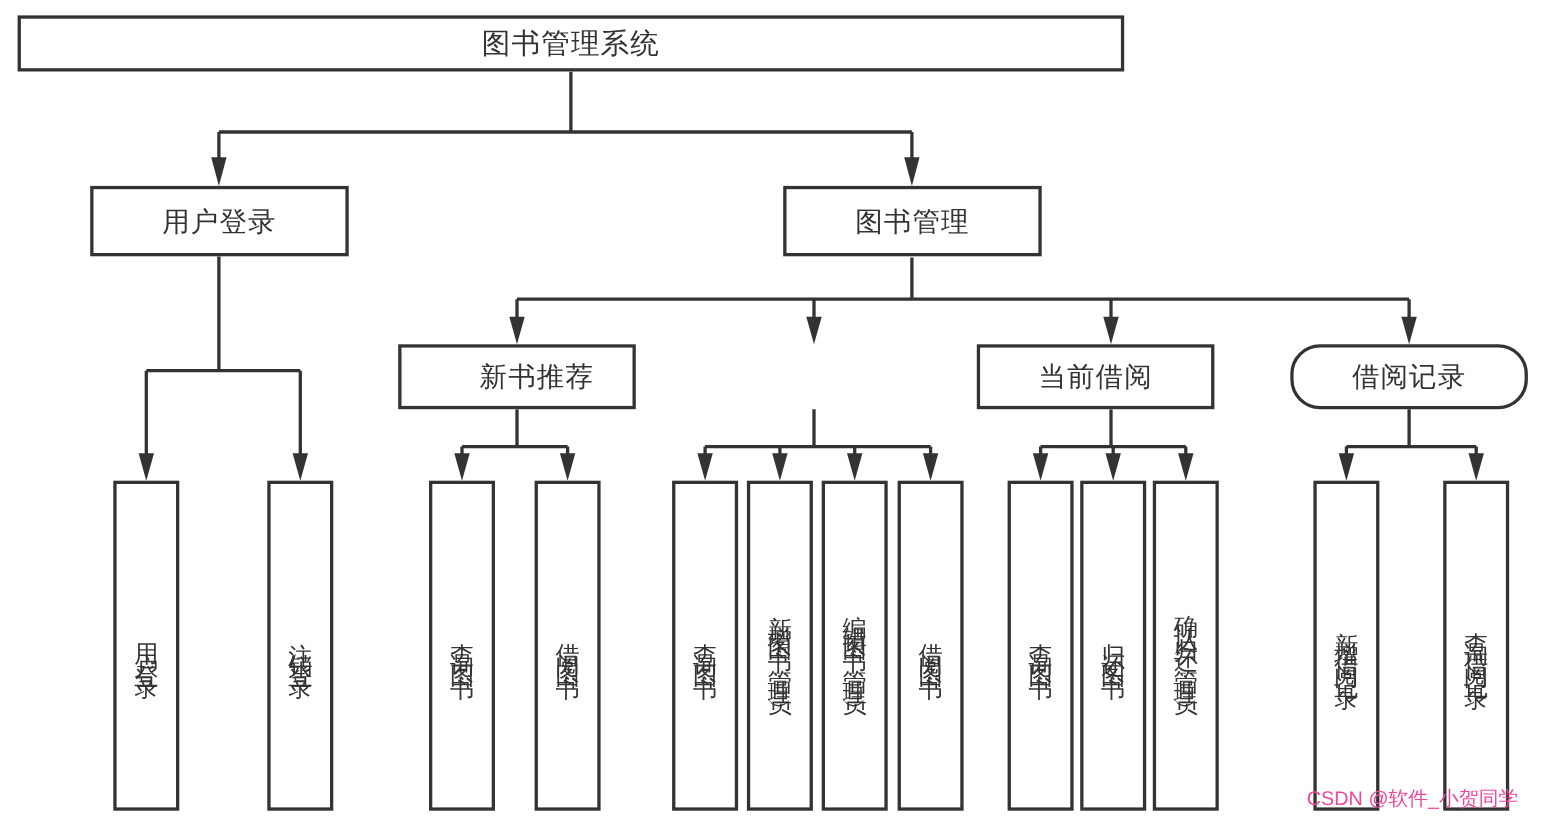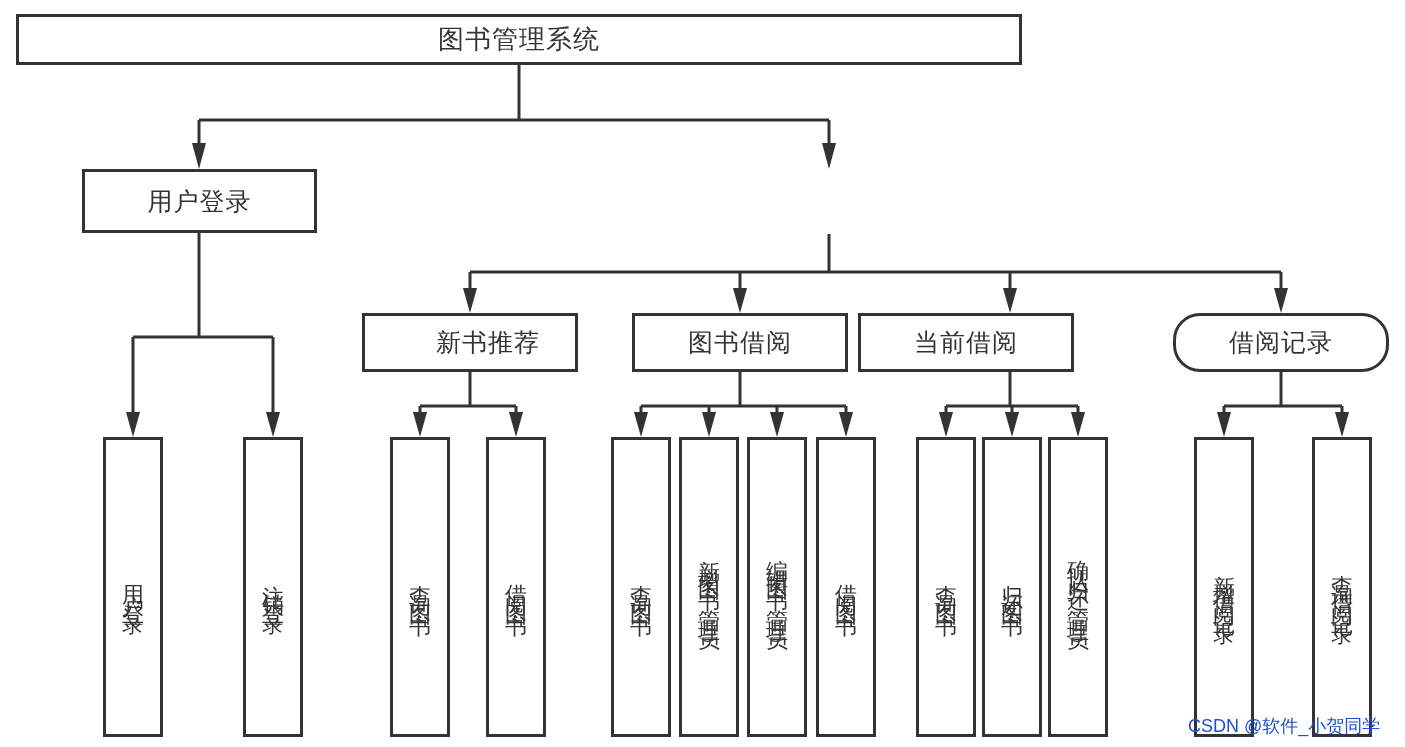--- a/index.html
+++ b/index.html
@@ -50,21 +50,21 @@
     letter-spacing: 10px;
     line-height: 1;
     color: #333333;
     max-height: 286px;
   }
   .watermark {
     position: absolute;
     left: 1188px;
     top: 714px;
     font-size: 18px;
-    color: #1d4ed8;
+    color: #ec4899;
     white-space: nowrap;
     text-align: right;
   }
 </style>
 </head>
 <body>
 
 <div id="stage">
 
   <svg id="connectors" viewBox="0 0 1405 747" xmlns="http://www.w3.org/2000/svg">
@@ -111,28 +111,28 @@
     </g>
   </svg>
 
   <div class="hbox root" style="left:16px; top:14px; width:1006px; height:51px;text-align:center;">
     <span class="htext">图书管理系统</span>
   </div>
 
   <div class="hbox" style="left:82px; top:169px; width:235px; height:64px;">
     <span class="htext">用户登录</span>
   </div>
+  <div class="hbox" style="left:712px; top:169px; width:235px; height:64px;">
+    <span class="htext">图书管理</span>
+  </div>
 
   <div class="hbox" style="left:362px; top:313px; width:216px; height:59px;padding-left:36px;">
     <span class="htext">新书推荐</span>
   </div>
-  <div class="hbox" style="left:632px; top:313px; width:216px; height:59px;">
-    <span class="htext">图书借阅</span>
-  </div>
-  <div class="hbox" style="left:858px; top:313px; width:216px; height:59px;">
+  <div class="hbox" style="left:888px; top:313px; width:216px; height:59px;">
     <span class="htext">当前借阅</span>
   </div>
   <div class="hbox" style="left:1173px; top:313px; width:216px; height:59px;border-radius:27px;">
     <span class="htext">借阅记录</span>
   </div>
 
   <div class="vbox" style="left:103px; top:437px; width:60px; height:300px;">
     <span class="vtext">用户登录</span>
   </div>
   <div class="vbox" style="left:243px; top:437px; width:60px; height:300px;">

